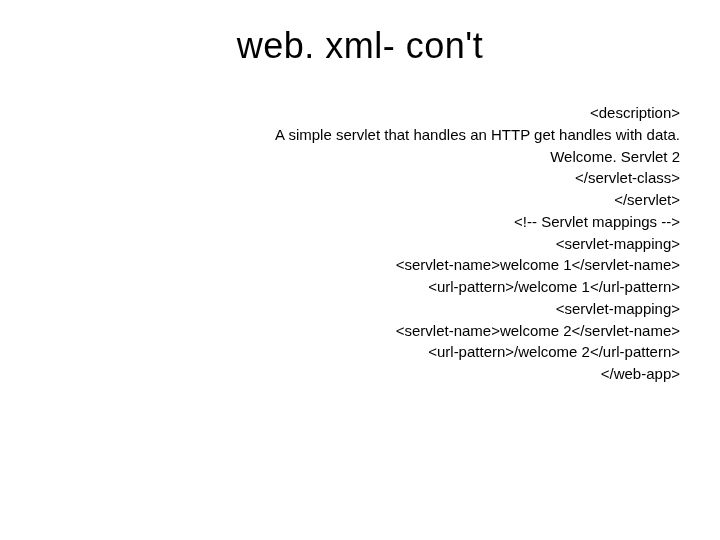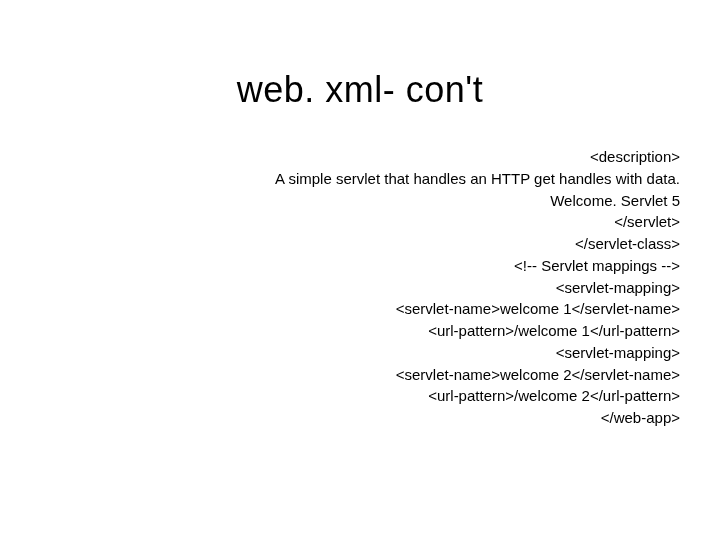--- a/index.html
+++ b/index.html
@@ -9,22 +9,21 @@
     }
     body {
       width: 720px;
       height: 540px;
       background: #ffffff;
       font-family: Arial, Helvetica, sans-serif;
       color: #000000;
       overflow: hidden;
     }
     .slide {
-      padding: 28px 40px;
-      margin-top: 36px;
+      padding: 20px 40px;
     }
     .title {
       font-size: 36px;
       font-weight: normal;
       text-align: center;
       margin-top: 5px;
       margin-bottom: 35px;
       letter-spacing: 0.5px;
     }
     .code-block {
@@ -39,23 +38,23 @@
   </style>
 </head>
 <body>
 
 <div class="slide">
   <h1 class="title">web. xml- con't</h1>
   <div class="code-block">
     <div class="code-line">&lt;description&gt;</div>
     <div class="code-line">      A simple servlet that handles an HTTP get handles with data.</div>
     <div class="code-line"></div>
-    <div class="code-line">     Welcome. Servlet 5</div>
+    <div class="code-line">     Welcome. Servlet 2</div>
+    <div class="code-line">   &lt;/servlet-class&gt;</div>
     <div class="code-line">  &lt;/servlet&gt;</div>
-    <div class="code-line">   &lt;/servlet-class&gt;</div>
     <div class="code-line">  &lt;!-- Servlet mappings --&gt;</div>
     <div class="code-line">  &lt;servlet-mapping&gt;</div>
     <div class="code-line">      &lt;servlet-name&gt;welcome 1&lt;/servlet-name&gt;</div>
     <div class="code-line">      &lt;url-pattern&gt;/welcome 1&lt;/url-pattern&gt;</div>
     <div class="code-line">&lt;servlet-mapping&gt;</div>
     <div class="code-line">     &lt;servlet-name&gt;welcome 2&lt;/servlet-name&gt;</div>
     <div class="code-line">     &lt;url-pattern&gt;/welcome 2&lt;/url-pattern&gt;</div>
     <div class="code-line">&lt;/web-app&gt;</div>
   </div>
 </div>

